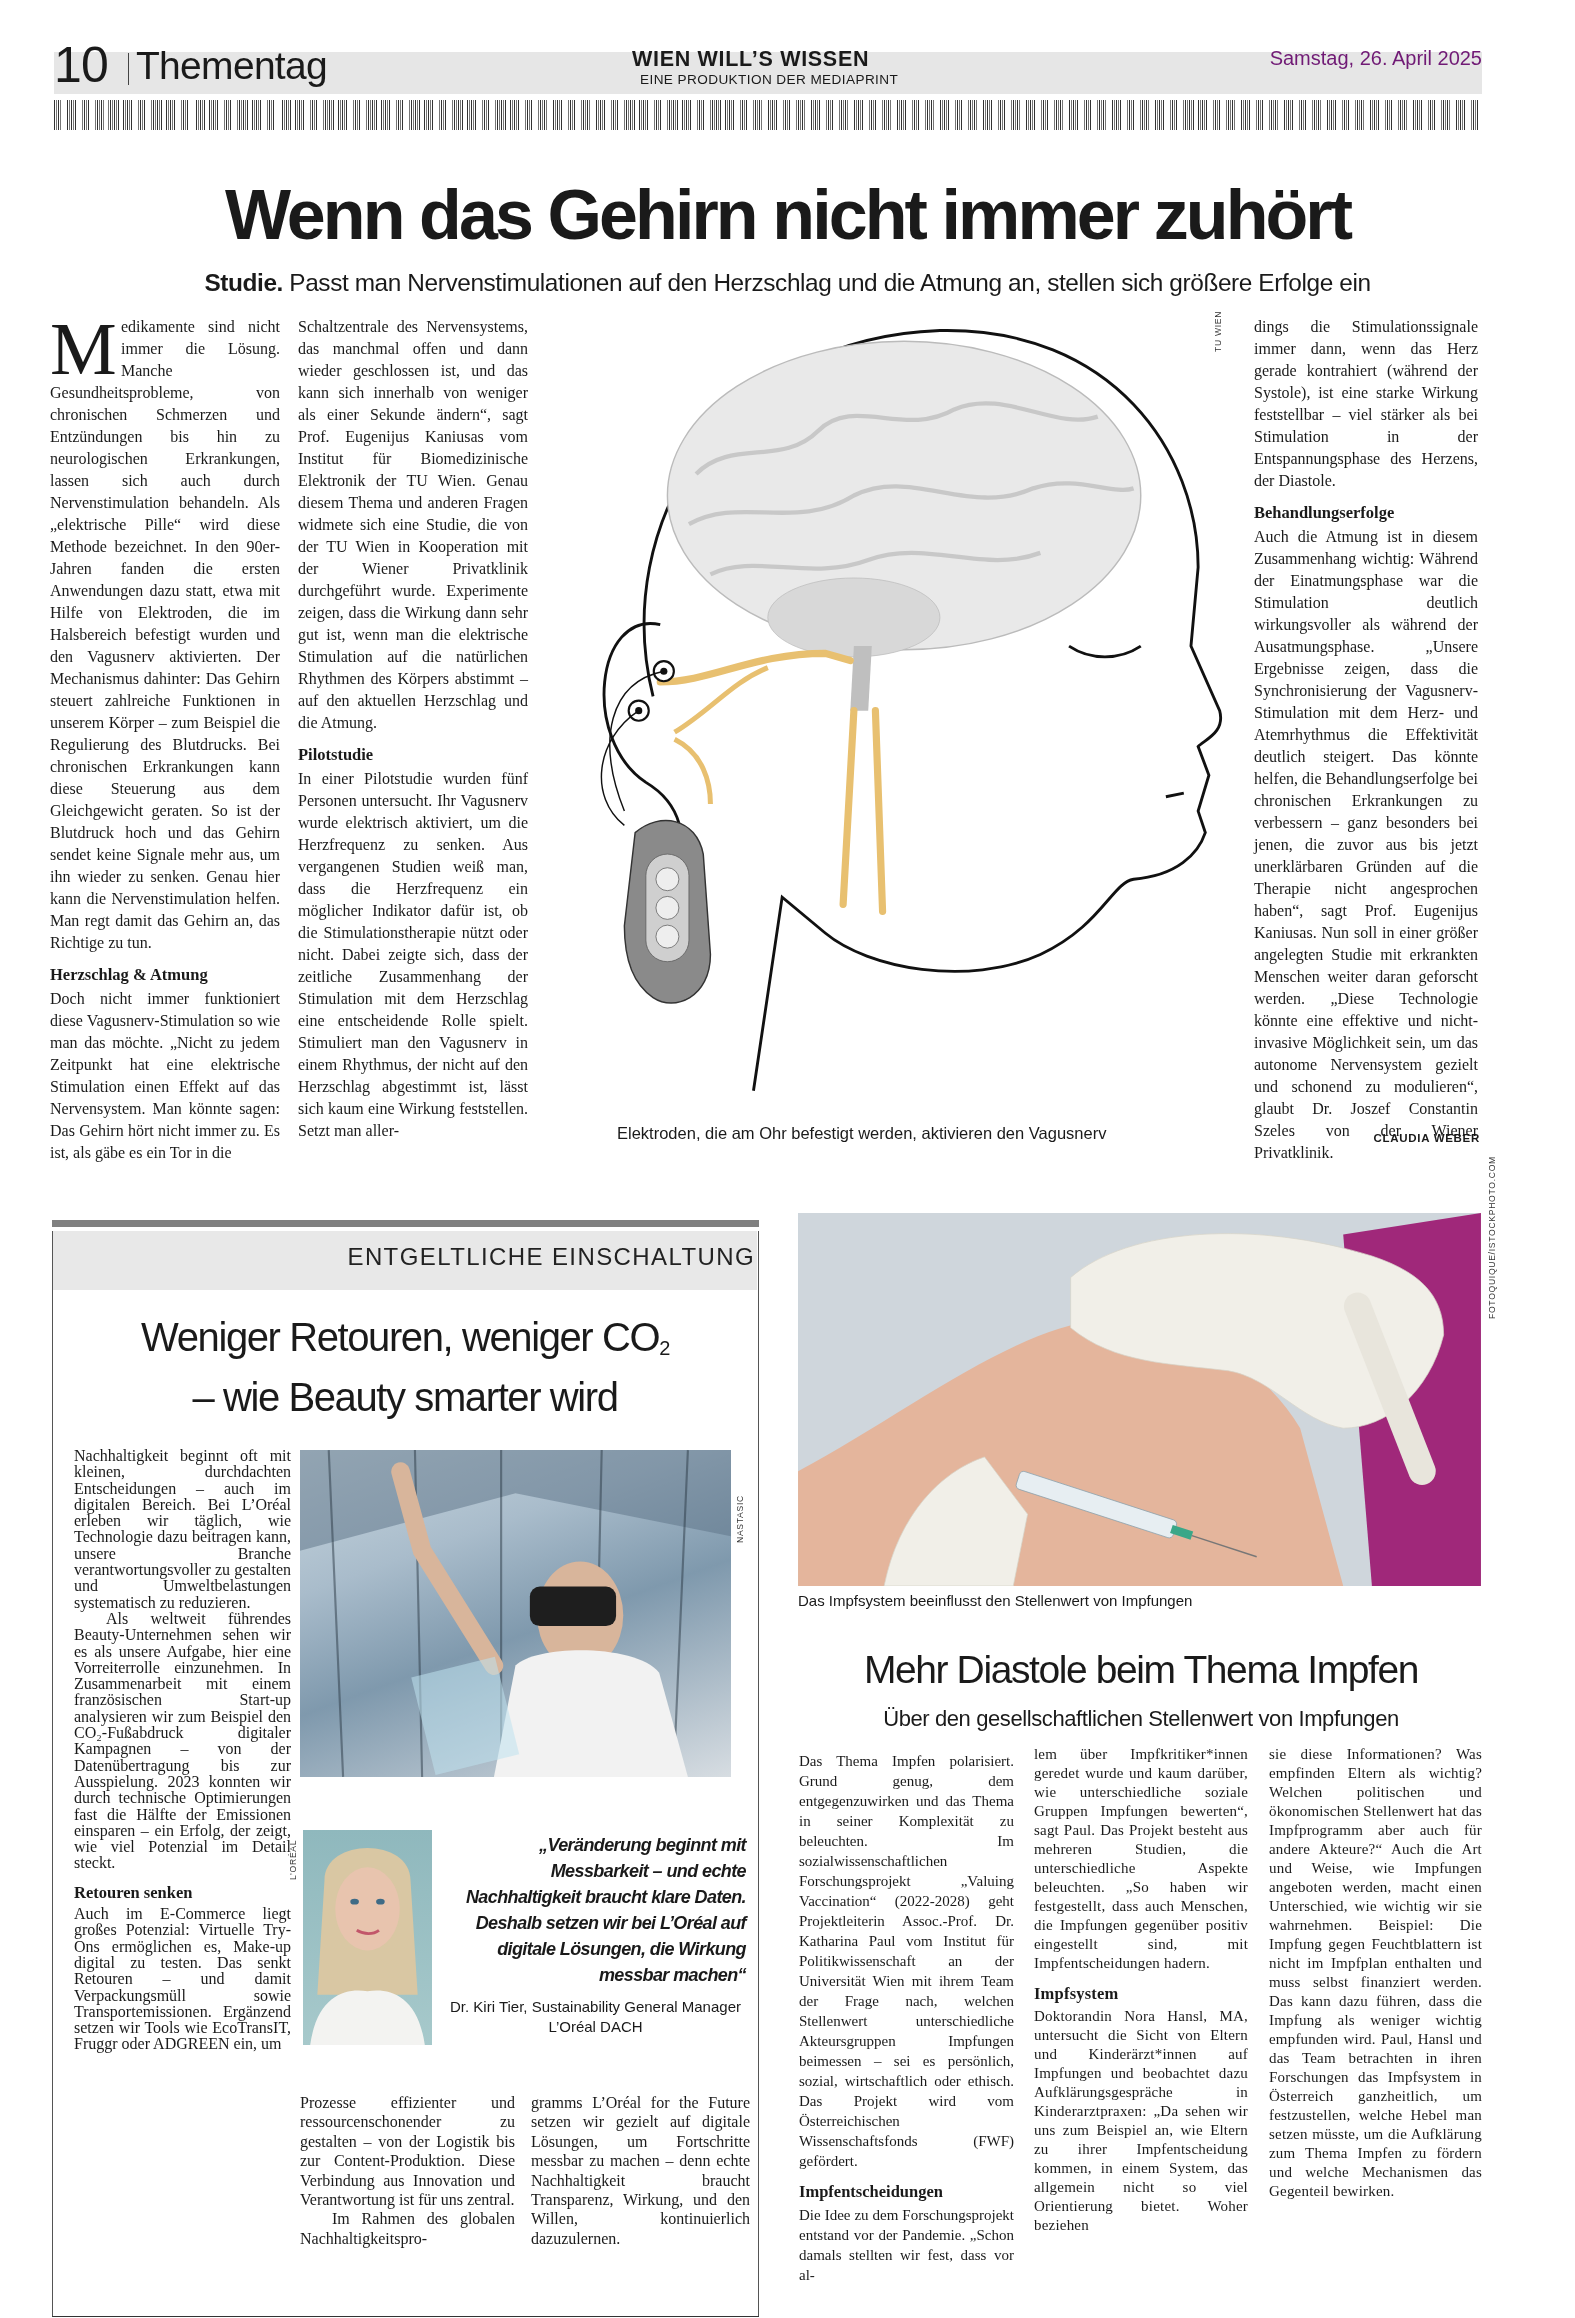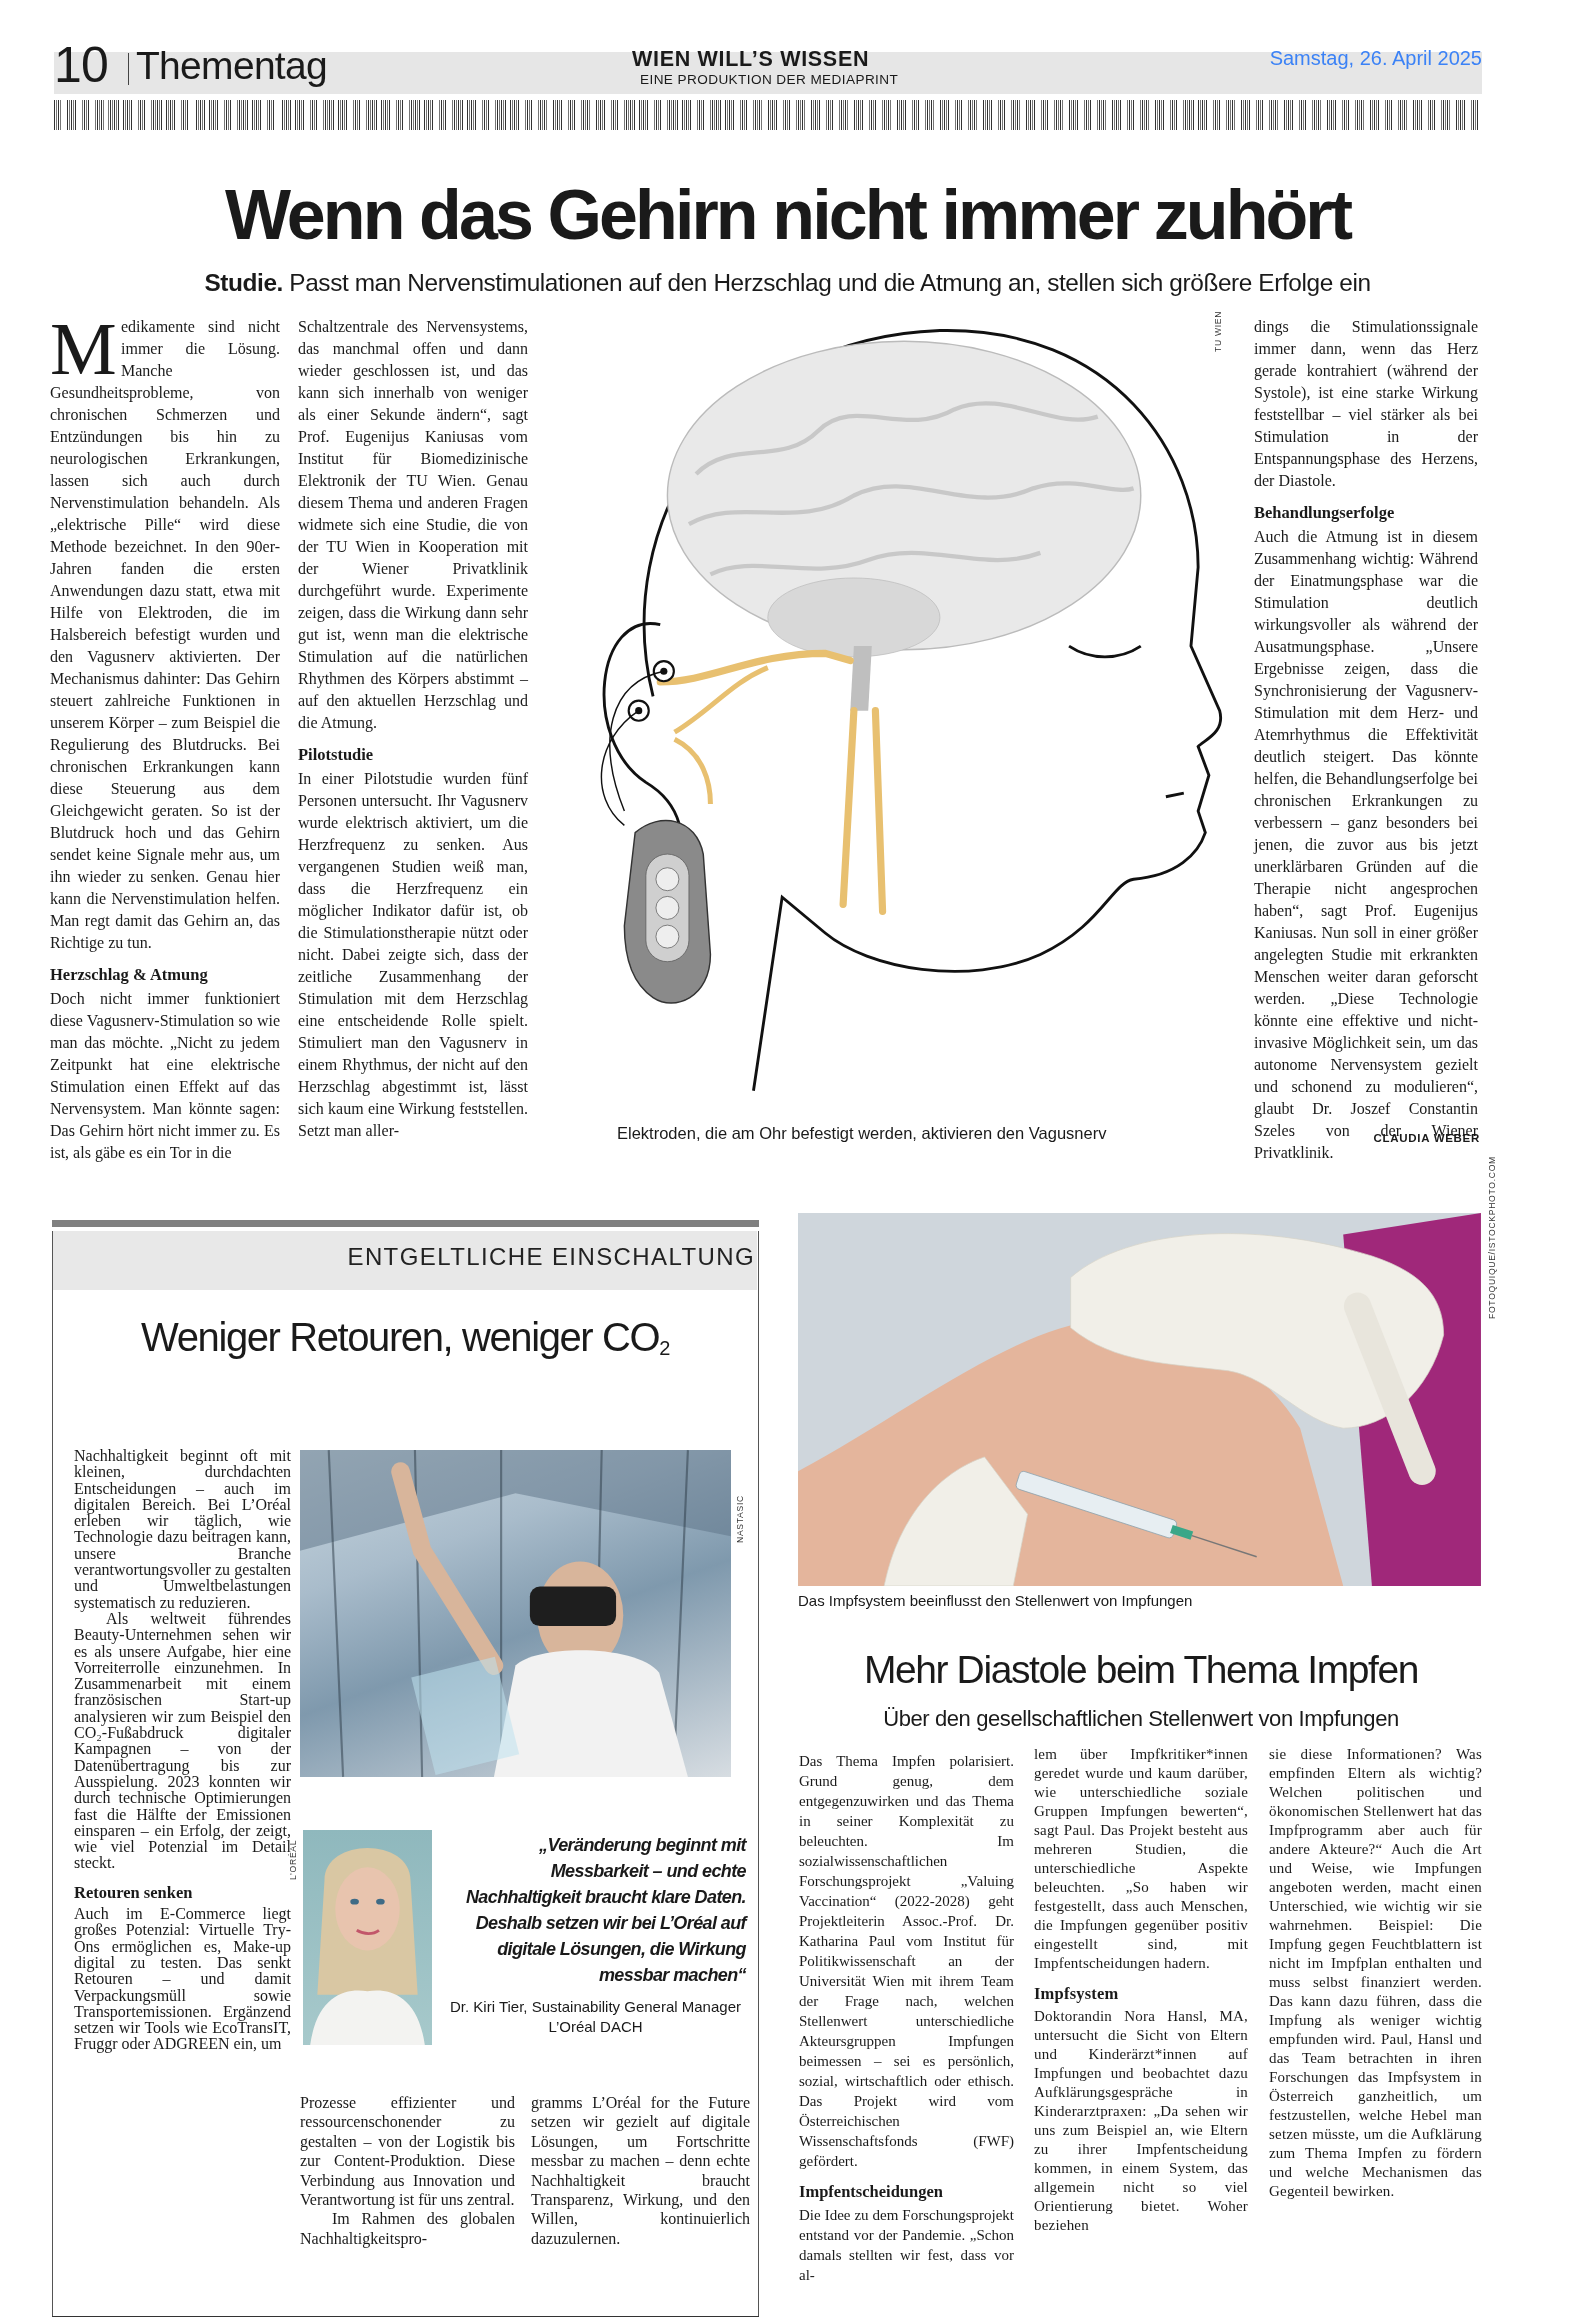--- a/index.html
+++ b/index.html
@@ -7,21 +7,21 @@
 body{position:relative;font-family:"Liberation Serif","DejaVu Serif",serif;color:#1a1a1a}
 .abs{position:absolute}
 
 
 .hdr{left:54px;top:52px;width:1428px;height:42px;background:#e6e6e6}
 .hdr-page{left:54px;top:44px;font-size:50px;line-height:43px;font-family:"Liberation Sans",sans-serif;letter-spacing:-0.7px}
 .hdr-sep{left:128px;top:53px;width:1.4px;height:32px;background:#444}
 .hdr-sec{left:136px;top:44px;font-size:39px;line-height:43px;font-family:"Liberation Sans",sans-serif;letter-spacing:-0.7px}
 .hdr-brand{left:632px;top:47px;font-size:21.5px;font-weight:bold;font-family:"Liberation Sans",sans-serif;letter-spacing:0.7px}
 .hdr-sub{left:640px;top:72px;font-size:13.6px;font-family:"Liberation Sans",sans-serif;letter-spacing:0.4px}
-.hdr-date{right:93px;top:47px;font-size:20px;color:#3b82f6;font-family:"Liberation Sans",sans-serif}
+.hdr-date{right:93px;top:47px;font-size:20px;color:#701a75;font-family:"Liberation Sans",sans-serif}
 .hdr-bars{left:54px;top:100px;width:1428px;height:30px;
   background:repeating-linear-gradient(90deg,#333 0 0.7px,#fff 0.7px 2.2px,#777 2.2px 2.9px,#fff 2.9px 4.3px)}
 
 
 .h1{left:0;width:1575px;top:176px;text-align:center;font-family:"Liberation Sans",sans-serif;font-size:70px;letter-spacing:-2.9px;line-height:79px}
 .deck{left:0;width:1575px;top:269px;text-align:center;font-family:"Liberation Sans",sans-serif;font-size:24.4px;letter-spacing:-0.4px}
 .deck b{font-weight:bold}
 
 
 .col{font-size:16px;line-height:22px;text-align:justify;hyphens:manual}
@@ -137,20 +137,21 @@
   <p>Auch die Atmung ist in diesem Zusammenhang wichtig: Während der Einatmungsphase war die Stimulation deutlich wirkungsvoller als während der Ausatmungsphase. „Unsere Ergebnisse zeigen, dass die Synchronisierung der Vagusnerv-Stimulation mit dem Herz- und Atemrhythmus die Effektivität deutlich steigert. Das könnte helfen, die Behandlungserfolge bei chronischen Erkrankungen zu verbessern – ganz besonders bei jenen, die zuvor aus bis jetzt unerklärbaren Gründen auf die Therapie nicht angesprochen haben“, sagt Prof. Eugenijus Kaniusas. Nun soll in einer größer angelegten Studie mit erkrankten Menschen weiter daran geforscht werden. „Diese Technologie könnte eine effektive und nicht-invasive Möglichkeit sein, um das autonome Nervensystem gezielt und schonend zu modulieren“, glaubt Dr. Joszef Constantin Szeles von der Wiener Privatklinik.</p>
 </div>
 <div class="abs byline" style="right:95px;top:1132px">CLAUDIA WEBER</div>
 
 <div class="abs ad-topbar"></div>
 <div class="abs ad-box"></div>
 <div class="abs ad-label-bg"></div>
 <div class="abs ad-label">ENTGELTLICHE EINSCHALTUNG</div>
 <div class="abs ad-title">
   <span>Weniger Retouren, weniger CO</span><sub>2</sub><br>
+  <span>– wie Beauty smarter wird</span>
 </div>
 
 <div class="abs col ad-c1">
   <p>Nachhaltigkeit beginnt oft mit kleinen, durchdachten Entscheidungen – auch im digitalen Bereich. Bei L’Oréal erleben wir täglich, wie Technologie dazu beitragen kann, unsere Branche verantwortungsvoller zu gestalten und Umweltbelastungen systematisch zu reduzieren.</p>
   <p class="indent">Als weltweit führendes Beauty-Unternehmen sehen wir es als unsere Aufgabe, hier eine Vorreiterrolle einzunehmen. In Zusammenarbeit mit einem französischen Start-up analysieren wir zum Beispiel den CO₂-Fußabdruck digitaler Kampagnen – von der Datenübertragung bis zur Ausspielung. 2023 konnten wir durch technische Optimierungen fast die Hälfte der Emissionen einsparen – ein Erfolg, der zeigt, wie viel Potenzial im Detail steckt.</p>
   <h3>Retouren senken</h3>
   <p>Auch im E-Commerce liegt großes Potenzial: Virtuelle Try-Ons ermöglichen es, Make-up digital zu testen. Das senkt Retouren – und damit Verpackungsmüll sowie Transportemissionen. Ergänzend setzen wir Tools wie EcoTransIT, Fruggr oder ADGREEN ein, um</p>
 </div>
 
 <div class="abs vr-img">

